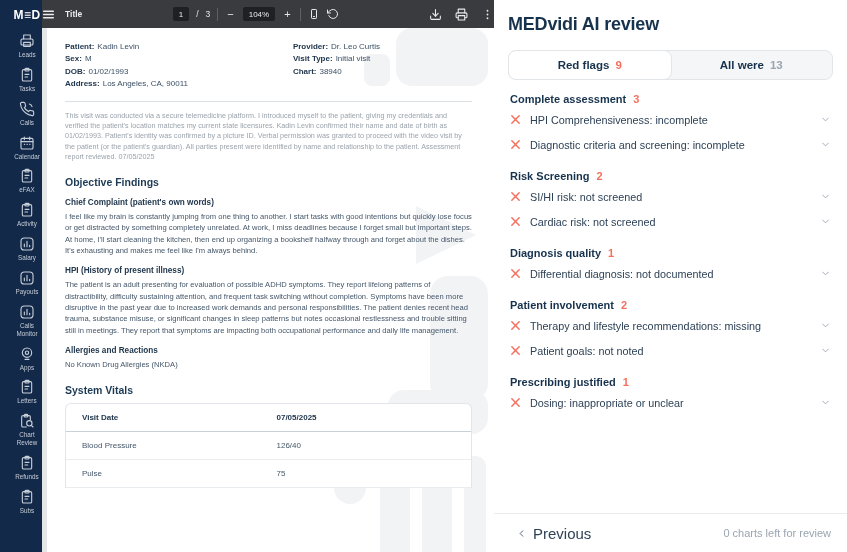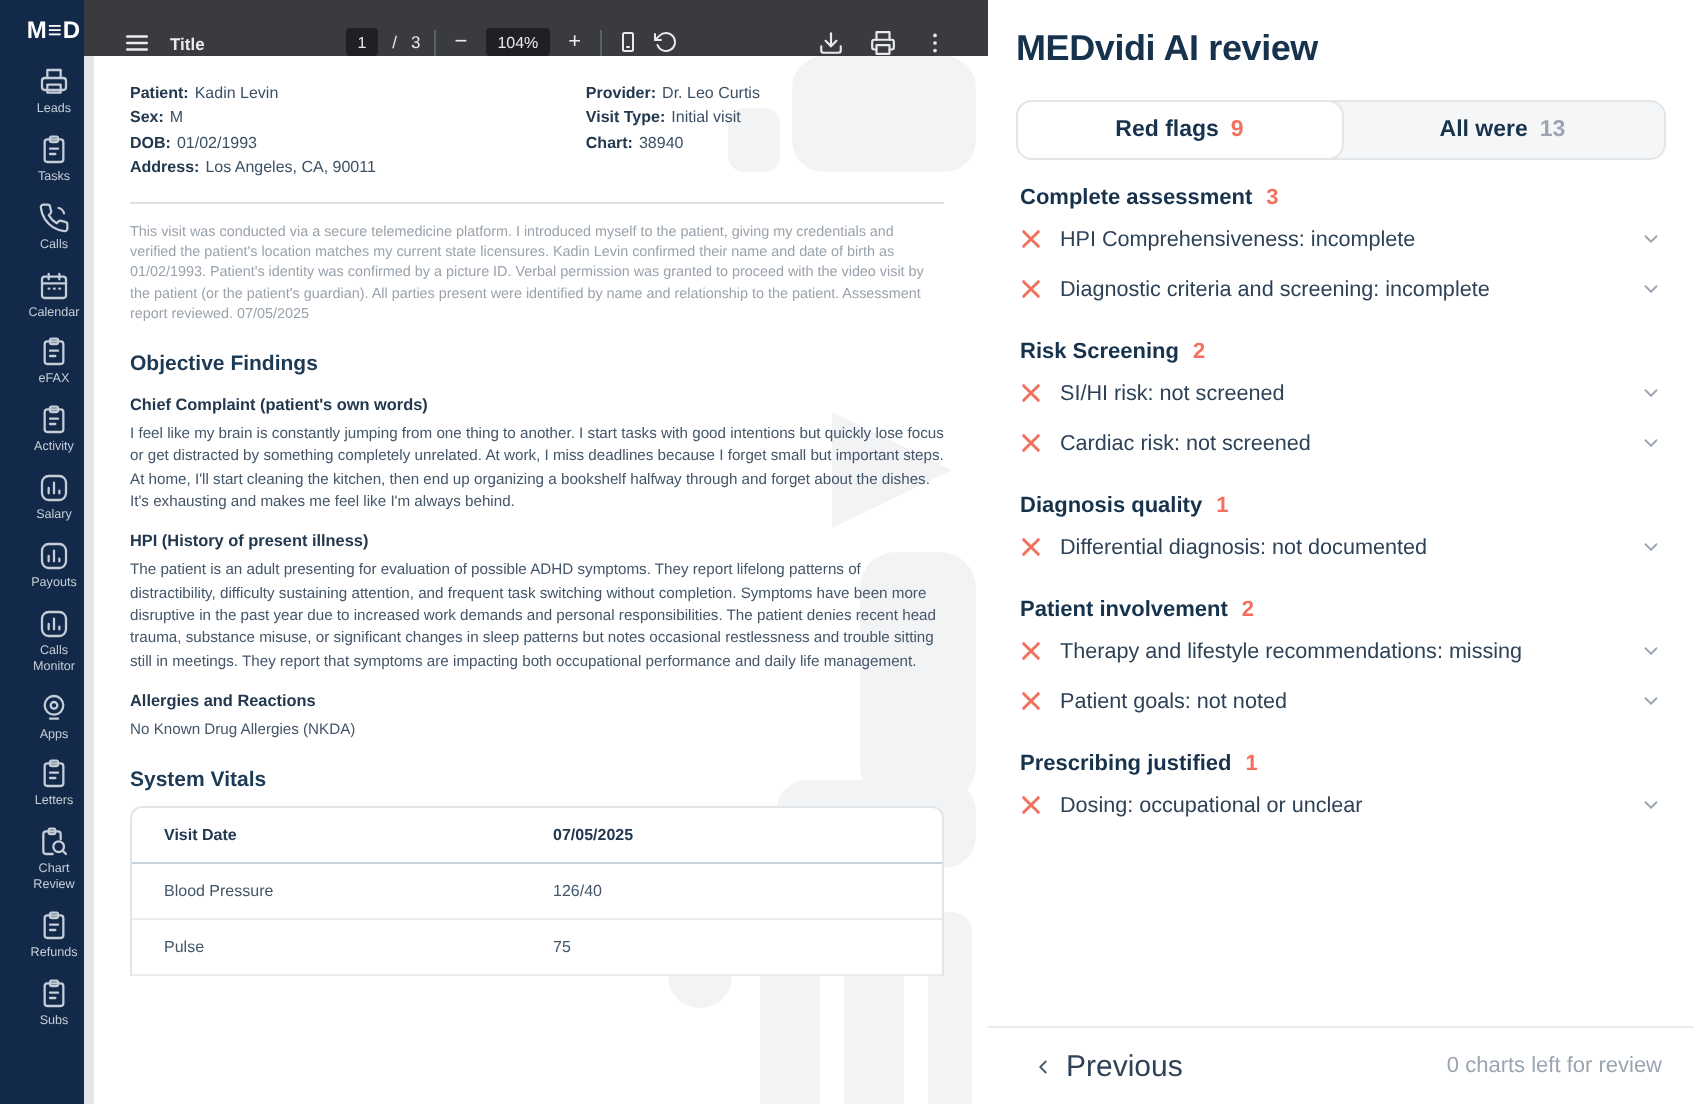--- a/index.html
+++ b/index.html
@@ -10,21 +10,21 @@
   
   .sidebar{position:absolute;left:0;top:0;width:42px;height:552px;background:#13294a;
            display:flex;flex-direction:column;align-items:center;padding-top:8px;padding-left:12px;}
   .logo{color:#fff;font-weight:bold;font-size:12px;letter-spacing:.5px;margin-bottom:11px;cursor:pointer;}
   .side-item{display:flex;flex-direction:column;align-items:center;margin-bottom:8px;cursor:pointer;width:100%;}
   .side-icon svg{display:block;}
   .side-label{font-size:6.3px;color:#c5cdd6;margin-top:2px;text-align:center;line-height:1.25;padding:0 1px;}
 
   
   .viewer{position:absolute;left:42px;top:0;width:452px;height:552px;background:#e4e6e8;}
-  .toolbar{height:28px;background:#3a3b3e;display:flex;align-items:flex-end;padding:0 20px;position:relative;z-index:3;}
+  .toolbar{height:28px;background:#3a3b3e;display:flex;align-items:center;padding:0 0;position:relative;z-index:3;}
   .tb-left{display:flex;align-items:center;gap:10px;}
   .tb-title{color:#e8eaed;font-size:8.5px;font-weight:bold;}
   .tb-center{flex:1;display:flex;align-items:center;justify-content:center;gap:7px;}
   .tb-box{background:#1f2023;color:#e8eaed;font-size:8px;padding:2.5px 6px;border-radius:2px;}
   .tb-plain{color:#e8eaed;font-size:8.5px;}
   .tb-sep{width:1px;height:13px;background:#5c5f63;}
   .tb-btn{color:#e8eaed;font-size:11px;background:none;border:none;padding:0 2px;cursor:pointer;line-height:1;}
   .tb-icon{display:flex;align-items:center;cursor:pointer;}
   .tb-right{display:flex;align-items:center;gap:13px;}
 
@@ -481,21 +481,21 @@
     <div class="sec-head">
       <span>Prescribing justified</span>
       <span class="sec-count">1</span>
     </div>
     <div class="flag-row">
       <span class="flag-x">
           <svg width="11" height="11" viewBox="0 0 12 12">
             <path d="M2 2 10 10M10 2 2 10" stroke="#f4705e" stroke-width="1.6" stroke-linecap="round"></path>
           </svg>
         </span>
-      <span class="flag-text">Dosing: occupational or unclear</span>
+      <span class="flag-text">Dosing: inappropriate or unclear</span>
       <span class="chev">
           <svg width="11" height="11" viewBox="0 0 24 24" fill="none" stroke="#9aa5b1" stroke-width="2" stroke-linecap="round" stroke-linejoin="round">
             <polyline points="6 9 12 15 18 9"></polyline>
           </svg>
         </span>
     </div>
 
     <div class="panel-footer">
       <button class="prev">
         <span style="display:flex;align-items:center;">

